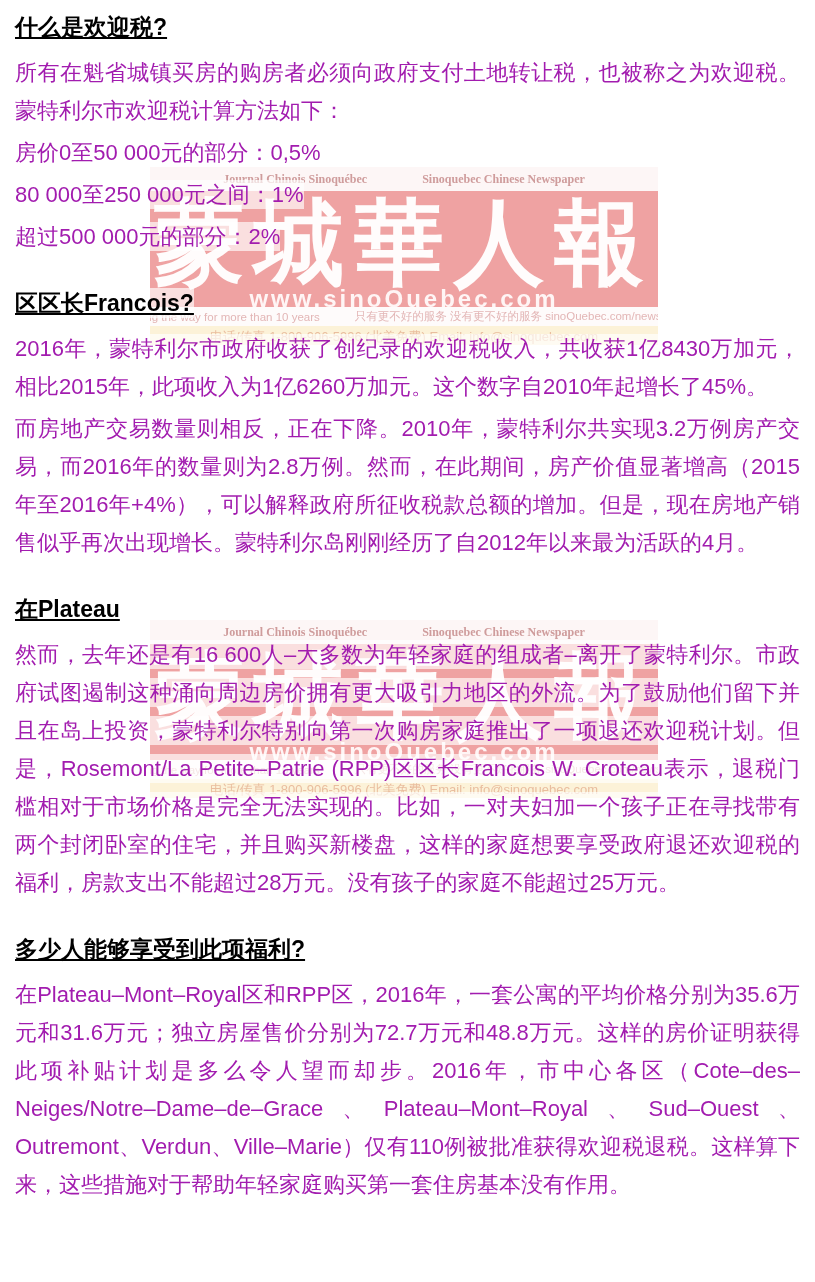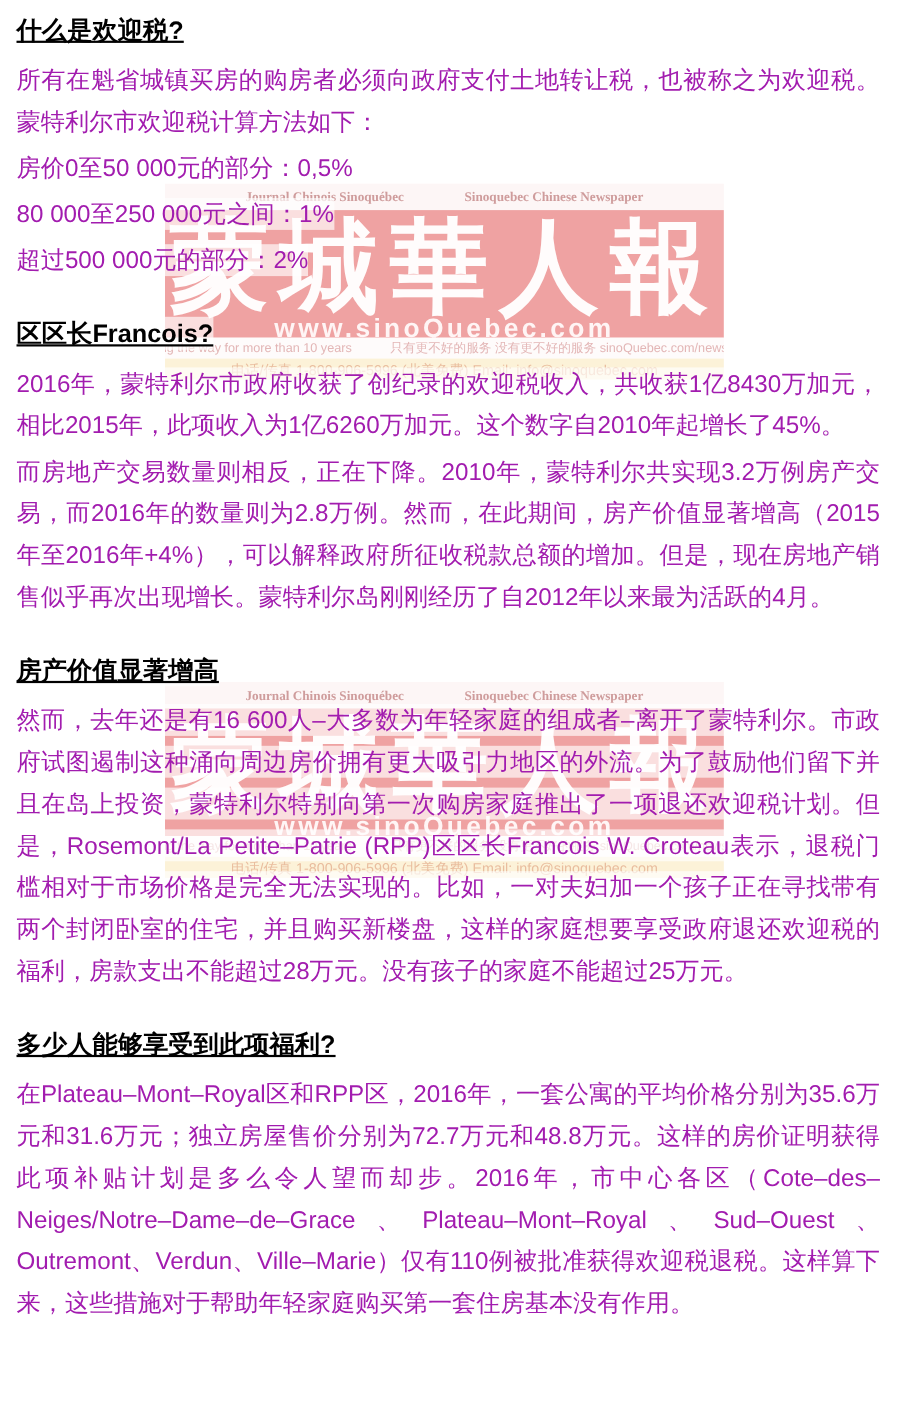--- a/index.html
+++ b/index.html
@@ -163,18 +163,18 @@
 
   <div id="article">
       <h2 class="hd"><span class="ink">什么是欢迎税?</span></h2>
       <p class="para"><span class="ink">所有在魁省城镇买房的购房者必须向政府支付土地转让税，也被称之为欢迎税。蒙特利尔市欢迎税计算方法如下：</span></p>
       <p class="para"><span class="ink">房价0至50 000元的部分：0,5%</span></p>
       <p class="para"><span class="ink">80 000至250 000元之间：1%</span></p>
       <p class="para"><span class="ink">超过500 000元的部分：2%</span></p>
       <h2 class="hd"><span class="ink">区区长Francois?</span></h2>
       <p class="para"><span class="ink">2016年，蒙特利尔市政府收获了创纪录的欢迎税收入，共收获1亿8430万加元，相比2015年，此项收入为1亿6260万加元。这个数字自2010年起增长了45%。</span></p>
       <p class="para"><span class="ink">而房地产交易数量则相反，正在下降。2010年，蒙特利尔共实现3.2万例房产交易，而2016年的数量则为2.8万例。然而，在此期间，房产价值显著增高（2015年至2016年+4%），可以解释政府所征收税款总额的增加。但是，现在房地产销售似乎再次出现增长。蒙特利尔岛刚刚经历了自2012年以来最为活跃的4月。</span></p>
-      <h2 class="hd"><span class="ink">房产价值显著增高</span></h2>
+      <h2 class="hd"><span class="ink">在Plateau</span></h2>
       <p class="para"><span class="ink">然而，去年还是有16 600人–大多数为年轻家庭的组成者–离开了蒙特利尔。市政府试图遏制这种涌向周边房价拥有更大吸引力地区的外流。为了鼓励他们留下并且在岛上投资，蒙特利尔特别向第一次购房家庭推出了一项退还欢迎税计划。但是，Rosemont/La Petite–Patrie (RPP)区区长Francois W. Croteau表示，退税门槛相对于市场价格是完全无法实现的。比如，一对夫妇加一个孩子正在寻找带有两个封闭卧室的住宅，并且购买新楼盘，这样的家庭想要享受政府退还欢迎税的福利，房款支出不能超过28万元。没有孩子的家庭不能超过25万元。</span></p>
       <h2 class="hd"><span class="ink">多少人能够享受到此项福利?</span></h2>
       <p class="para"><span class="ink">在Plateau–Mont–Royal区和RPP区，2016年，一套公寓的平均价格分别为35.6万元和31.6万元；独立房屋售价分别为72.7万元和48.8万元。这样的房价证明获得此项补贴计划是多么令人望而却步。2016年，市中心各区（Cote–des–Neiges/Notre–Dame–de–Grace、Plateau–Mont–Royal、Sud–Ouest、Outremont、Verdun、Ville–Marie）仅有110例被批准获得欢迎税退税。这样算下来，这些措施对于帮助年轻家庭购买第一套住房基本没有作用。</span></p>
     </div>
 </div>
 
 </body></html>

